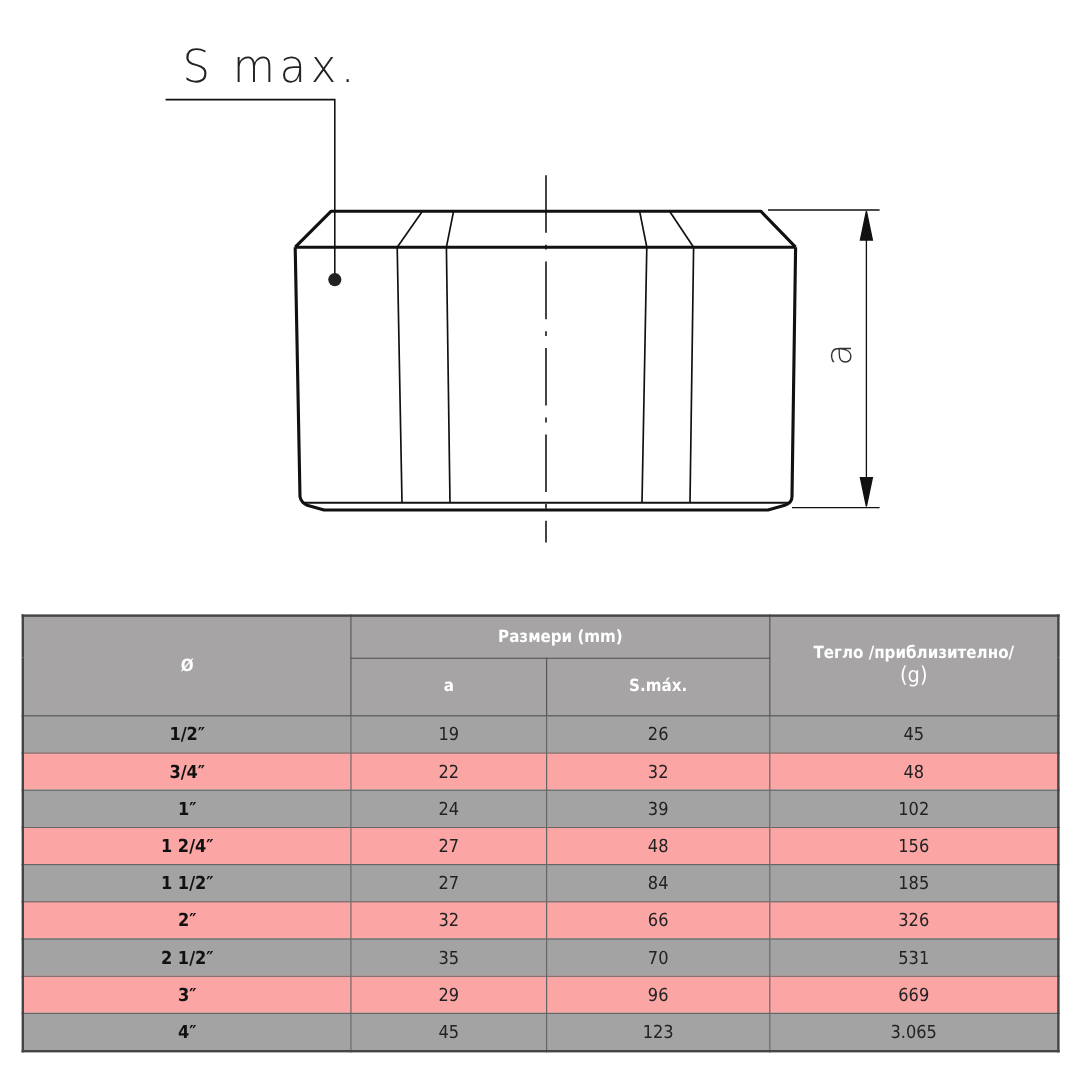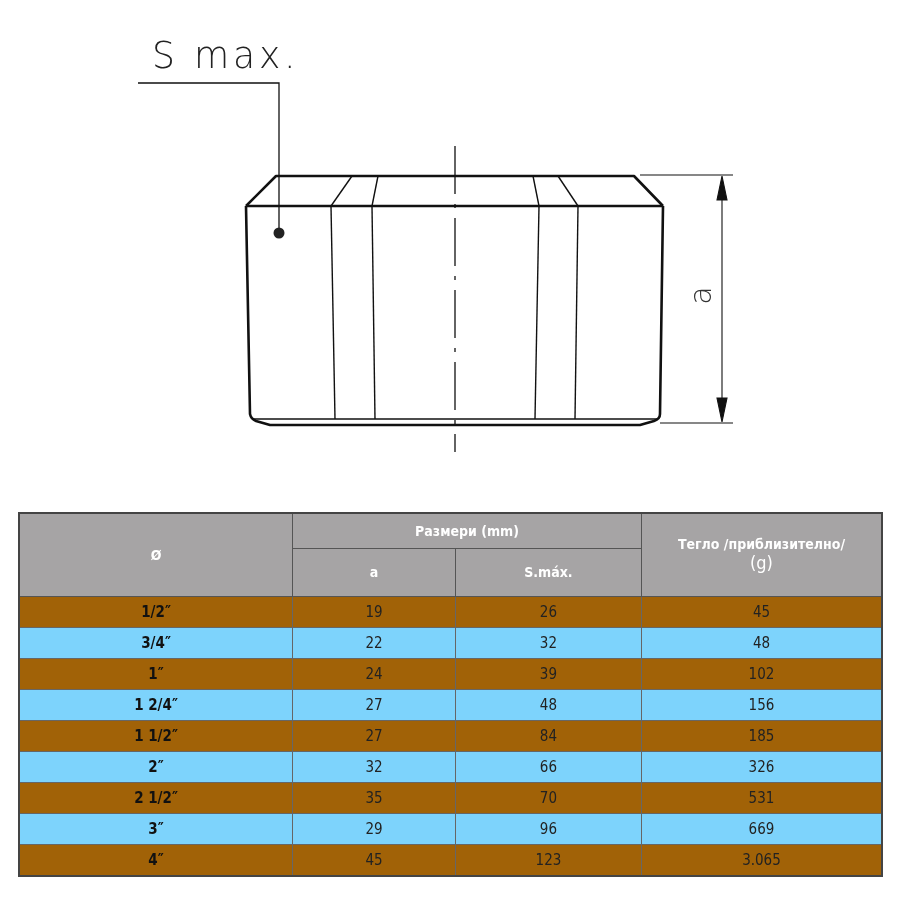--- a/index.html
+++ b/index.html
@@ -8,22 +8,22 @@
   #drawing { position: absolute; left: 0; top: 0; width: 900px; height: 470px; }
   .smax-label { position: absolute; left: 152px; top: 33px; font-family: "DejaVu Sans", sans-serif;
                 font-size: 38px; font-weight: 200; color: #222; letter-spacing: 4px; transform: scaleX(0.95); transform-origin: left top; }
   .dim-a-label { position: absolute; left: 690px; top: 278px; font-family: "DejaVu Sans", sans-serif;
                  font-size: 30px; color: #333; transform: rotate(-90deg); transform-origin: center; width: 20px; text-align: center; font-weight: 200; }
   table.spec { position: absolute; left: 18px; top: 512px; width: 865px; border-collapse: collapse;
                font-family: "DejaVu Sans Condensed", "DejaVu Sans", sans-serif; }
   table.spec th { background: #a6a4a5; color: #ffffff; font-weight: bold; font-size: 14px;
                   border: 1px solid #555; padding: 0; text-align: center; }
   table.spec td { border: 1px solid #666; height: 30px; font-size: 15px; color: #222; text-align: center; padding: 0; }
-  table.spec tr.odd td { background: #a16207; }
-  table.spec tr.even td { background: #7dd3fc; }
+  table.spec tr.odd td { background: #a3a3a3; }
+  table.spec tr.even td { background: #fca5a5; }
   table.spec td.size { font-weight: 600; color: #111; }
   .h-top { height: 35px; }
   .h-sub { height: 48px; }
   .weight-hdr span { display: block; }
   .weight-unit { font-size: 18px; font-weight: normal; }
   .outer { border: 2px solid #444; }
 </style>
 </head>
 <body>
 

